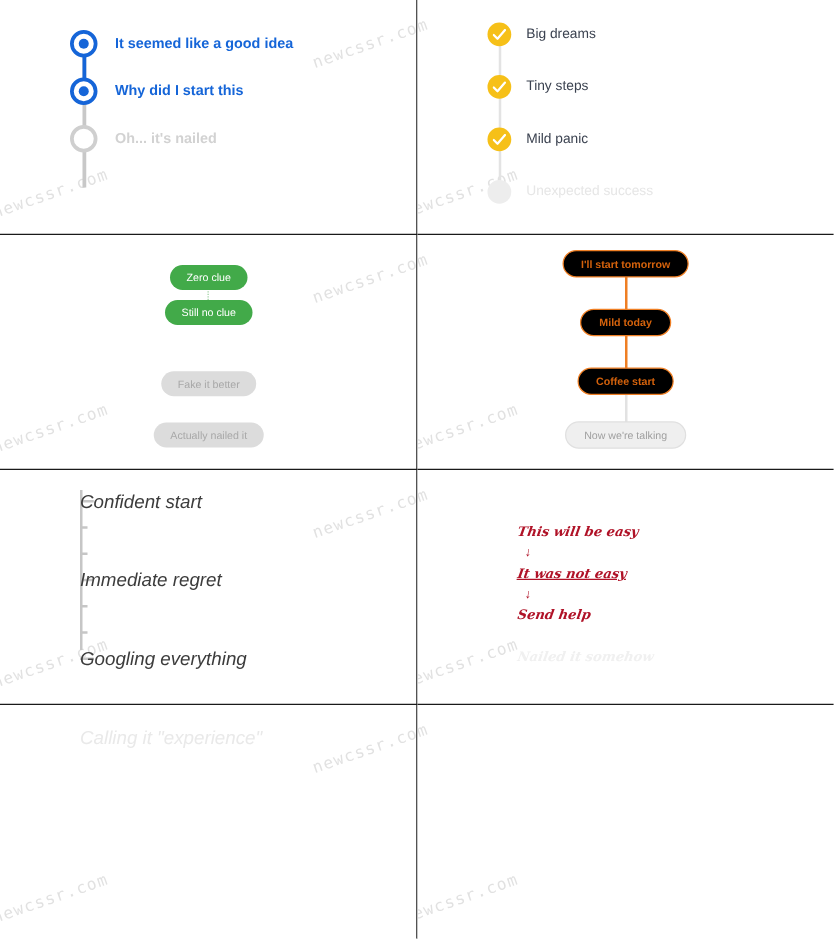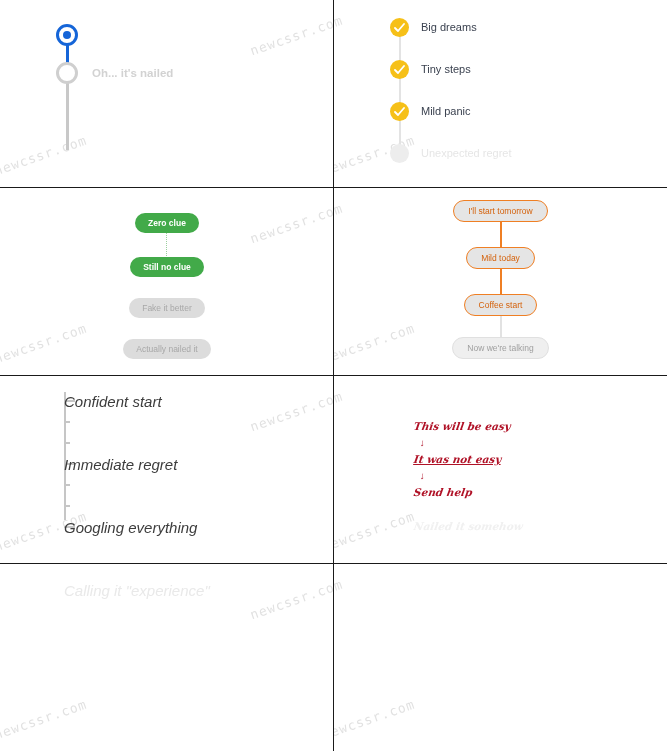--- a/index.html
+++ b/index.html
@@ -76,36 +76,36 @@
   .tl2 .chk svg{position:absolute;left:4px;top:4.5px;}
   .tl2 .chk.off{background:#ededed;}
   .tl2 .lab{margin-left:12px;font-size:11px;color:#3b4250;line-height:19px;white-space:nowrap;}
   .tl2 .lab.off{color:#e6e6e6;}
 
   
   .tl3{position:absolute;left:0;top:0;width:334px;}
   .tl3 .slot{position:relative;width:334px;text-align:center;}
   .pill{
     display:inline-block;padding:5px 13px;border-radius:999px;
-    font-size:8.5px;font-weight:bold;white-space:nowrap;
+    font-size:8.5px;font-weight:normal;white-space:nowrap;
     background:#42aa49;color:#fff;
   }
   .pill.off{background:#dcdcdc;color:#a8a8a8;font-weight:normal;}
   .tl3 .dconn{
     position:absolute;left:166px;width:0;height:28px;
     border-left:1.5px dotted #9ccf9f;
   }
 
   
   .tl4{position:absolute;left:0;top:0;width:333px;}
   .tl4 .slot{position:relative;width:333px;text-align:center;}
   .obox{
     display:inline-block;padding:5px 14px;border-radius:999px;
-    font-size:8.5px;font-weight:normal;white-space:nowrap;
-    background:#e5e5e5;border:1.5px solid #ef7f24;color:#d4620c;
+    font-size:8.5px;font-weight:bold;white-space:nowrap;
+    background:#000000;border:1.5px solid #ef7f24;color:#d4620c;
   }
   .obox.off{background:#efefef;border-color:#e0e0e0;color:#9f9f9f;font-weight:normal;}
   .tl4 .conn{position:absolute;left:166px;width:2px;background:#ef7f24;}
   .tl4 .conn.off{background:#e2e2e2;width:1.5px;}
 
   
   .tl5{position:absolute;left:64px;top:392px;}
   .tl5 .axis{position:absolute;left:0;top:0;width:1.5px;height:128px;background:#c6c6c6;}
   .tl5 .tick{position:absolute;left:0;height:1.5px;background:#c6c6c6;}
   .tl5 .tick.maj{width:11px;}
@@ -131,20 +131,25 @@
 <div class="grid">
 
   <div class="panel">
     <div class="wm a">newcssr.com</div>
     <div class="wm b">newcssr.com</div>
     <div class="tl1">
       <div class="spine"></div>
       <div class="spine-done"></div>
       <div class="row">
         <span class="dot"></span>
+        <span class="lab">It seemed like a good idea</span>
+      </div>
+      <div class="row">
+        <span class="dot"></span>
+        <span class="lab">Why did I start this</span>
       </div>
       <div class="row">
         <span class="dot off"></span>
         <span class="lab off">Oh... it's nailed</span>
       </div>
     </div>
   </div>
 
   <div class="panel">
     <div class="wm a" style="left:-86px;">newcssr.com</div>
@@ -170,34 +175,34 @@
       <div class="row">
         <span class="chk">
           <svg width="11" height="10" viewBox="0 0 11 10">
               <path d="M1 5 L4 8 L10 1" stroke="#fff" stroke-width="1.8" fill="none" stroke-linecap="round" stroke-linejoin="round"></path>
             </svg>
         </span>
         <span class="lab">Mild panic</span>
       </div>
       <div class="row">
         <span class="chk off"></span>
-        <span class="lab off">Unexpected regret</span>
+        <span class="lab off">Unexpected success</span>
       </div>
     </div>
   </div>
 
   <div class="panel">
     <div class="wm a">newcssr.com</div>
     <div class="wm b">newcssr.com</div>
     <div class="tl3">
       <div class="dconn" style="top:40px;"></div>
       <div class="slot" style="position:absolute;top:24px;">
         <span class="pill">Zero clue</span>
       </div>
-      <div class="slot" style="position:absolute;top:68px;">
+      <div class="slot" style="position:absolute;top:52px;">
         <span class="pill">Still no clue</span>
       </div>
       <div class="slot" style="position:absolute;top:109px;">
         <span class="pill off">Fake it better</span>
       </div>
       <div class="slot" style="position:absolute;top:150px;">
         <span class="pill off">Actually nailed it</span>
       </div>
     </div>
   </div>

